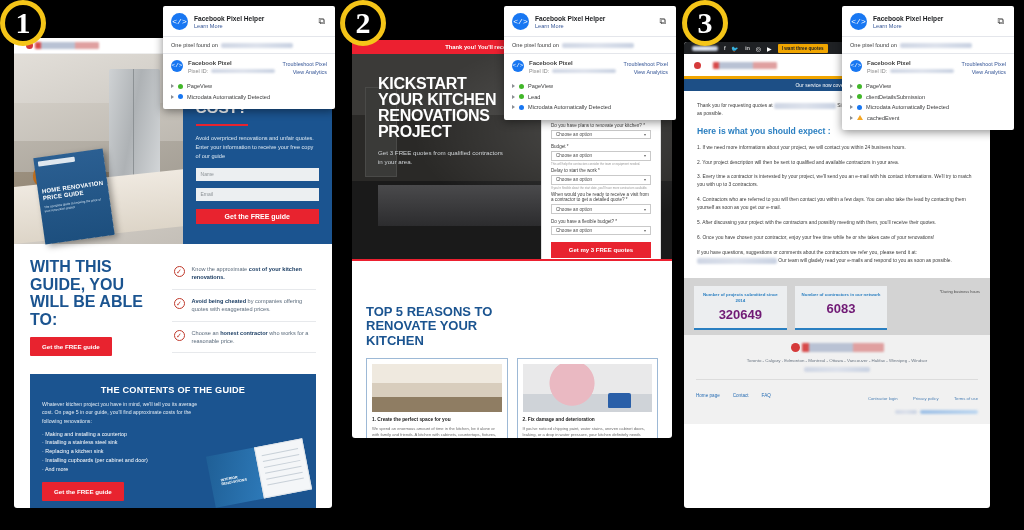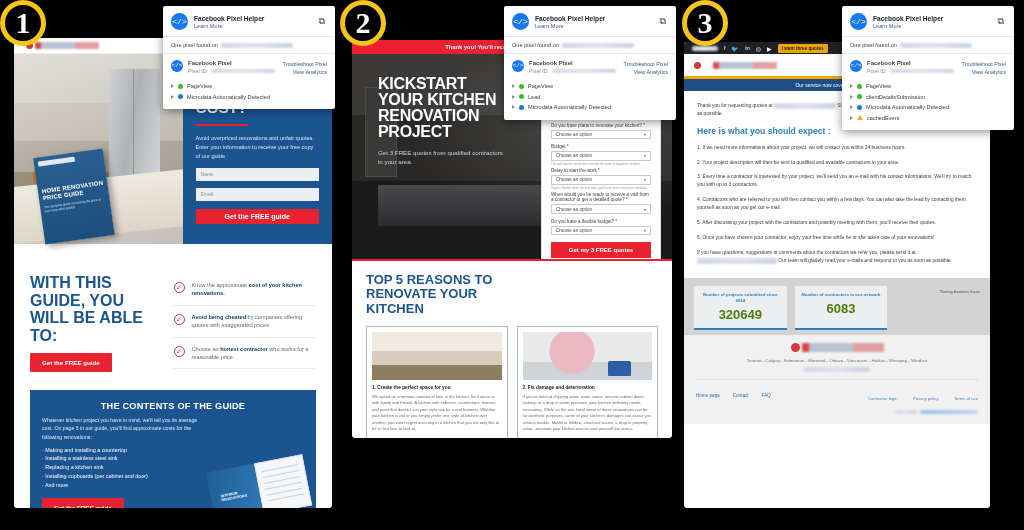--- a/index.html
+++ b/index.html
@@ -148,21 +148,21 @@
   .flabel { font-size:4.6px; color:#3d3d3d; margin-top:5px; }
   .fhint { font-size:2.9px; color:#999; margin-top:2px; line-height:1.25; }
   .finput { height:9.5px; border:1px solid #d4d4d4; background:#fff; display:flex; align-items:center;
             padding:0 4px; font-size:4.4px; color:#9a9a9a; margin-top:2px; }
   .fselect { height:9.5px; border:1px solid #c9c9c9; background:#fff; display:flex; align-items:center;
              justify-content:space-between; padding:0 4px; font-size:4.6px; color:#4a4a4a; margin-top:2px; }
   .fselect .ar { font-size:4px; color:#666; }
   .fsubmit { margin-top:7px; background:#e8232f; color:#fff; font-weight:bold; font-size:6px;
              text-align:center; padding:5px 0; }
 
-  .reasons { padding: 12px 22px 10px 14px; }
+  .reasons { padding: 12px 22px 10px 14px; margin-top: 32px; }
   .cards { display:flex; gap:9px; padding: 0 14px 14px 14px; }
   .card { flex:1; border:1px solid #9db9d6; padding:5px; background:#fff; }
   .card .ph { height:48px; }
   .ph-kitchen { background: linear-gradient(#efe9df 0 40%, #d8cdbd 40% 68%, #8f7d63 68% 100%); }
   .ph-plumb { background: radial-gradient(circle at 38% 40%, #eab9c2 0 26%, transparent 27%),
               linear-gradient(#e9e9ea 0 62%, #cfd3d8 62% 100%); position:relative; }
   .ph-plumb:after { content:""; position:absolute; right:16%; bottom:8%; width:18%; height:32%; background:#2a5fa8; border-radius:2px 2px 1px 1px;}
   .card h4 { font-size:4.8px; color:#222; margin-top:5px; }
   .card p { font-size:4.1px; color:#6b6b6b; line-height:1.58; margin-top:4px; }
 
@@ -174,21 +174,21 @@
   .p3nav .sp { flex:1; }
   .p3nav a { font-size:5.4px; color:#333; }
   .p3strip { height:3px; background:#f0a500; }
   .p3note { background:#1d4f86; color:#fff; text-align:center; font-size:5px; padding:3px 0; }
   .p3body { padding: 11px 13px 6px 13px; }
   .p3body p { font-size:4.9px; color:#3a3a3a; line-height:1.6; margin-bottom:7px; }
   .p3h { color:#2a7fc1; font-size:8.6px; font-weight:bold; margin: 8px 0 8px; }
   .statband { background:#d3d3d3; padding:8px 10px 5px 10px; display:flex; gap:8px; }
   .statbox { flex:1; background:#eceef0; border-bottom:2px solid #2a7fc1; text-align:center; padding:6px 4px 6px; position:relative; }
   .statlab { font-size:4.4px; color:#2a7fc1; font-weight:bold; line-height:1.35; }
-  .statval { font-size:13px; font-weight:bold; color:#4d7c0f; margin-top:3px; }
+  .statval { font-size:13px; font-weight:bold; color:#701a75; margin-top:3px; }
   .statval.sm { font-size:11px; }
   .statnote { font-size:3.9px; color:#4a4a4a; margin-top:3px; text-align:right; }
   .p3foot { background:#f1f1f1; padding:8px 12px 10px; }
   .cities { text-align:center; font-size:4.4px; color:#6b7683; margin-top:6px; }
   .footlinks { display:flex; align-items:center; border-top:1px solid #dcdcdc; padding-top:6px; margin-top:7px; }
   .footlinks a { font-size:4.6px; color:#2a6fb5; margin-right:13px; }
   .footright { margin-left:auto; }
   .footright a { font-size:4.2px; color:#4a7fb5; margin-left:11px; margin-right:0; }
   .followrow { display:flex; align-items:center; margin-top:6px; }
   .follow { font-size:8px; color:#5a5a5a; }
@@ -224,21 +224,21 @@
         <div class="hero1right">
           <div class="h1title">A KITCHEN COST?</div>
           <div class="redrule"></div>
           <div class="h1sub">Avoid overpriced renovations and unfair quotes. Enter your information to receive your free copy of our guide</div>
           <div class="field">Name</div>
           <div class="field">Email</div>
           <div class="field cta-red" style="height:15px;justify-content:center;font-size:7px;margin-top:8px;">Get the FREE guide</div>
         </div>
       </div>
 
-      <div class="sec-pad" style="display:flex;gap:4px;margin-top:16px;">
+      <div class="sec-pad" style="display:flex;gap:4px;">
         <div style="width:46%;">
           <div class="bigblue">WITH THIS GUIDE, YOU WILL BE ABLE TO:</div>
           <div class="btn-red" style="margin-top:9px;">Get the FREE guide</div>
         </div>
         <div class="check-list">
           <div class="check-row">
             <div class="check-ic">✓</div>
             <div class="check-tx"><span>Know the approximate </span><b>cost of your kitchen renovations.</b><span></span></div>
           </div>
           <div class="check-row">
@@ -323,21 +323,21 @@
   </div>
 
   <div class="panel" style="left:340px;top:0;width:342px;height:530px;">
     <div class="badge">2</div>
     <div class="browser" style="left:12px;top:40px;width:320px;height:398px;">
       <div class="redbanner">Thank you! You'll receive your free guide shortly</div>
       <div class="hero2">
         <div class="h2cab"></div>
         <div class="h2island"></div>
         <div class="h2txt">
-          <div class="h2title">KICKSTART YOUR KITCHEN RENOVATION PROJECT</div>
+          <div class="h2title">KICKSTART YOUR KITCHEN RENOVATIONS PROJECT</div>
           <div class="h2sub">Get 3 FREE quotes from qualified contractors in your area.</div>
         </div>
         <div class="formcard">
           <div class="finput" style="margin-top:0;"></div>
           <div class="finput">Postal Code</div>
 
           <div class="flabel">Project description *</div>
           <div class="fselect">
               <span>Choose an option</span>
               <span class="ar">▾</span>

